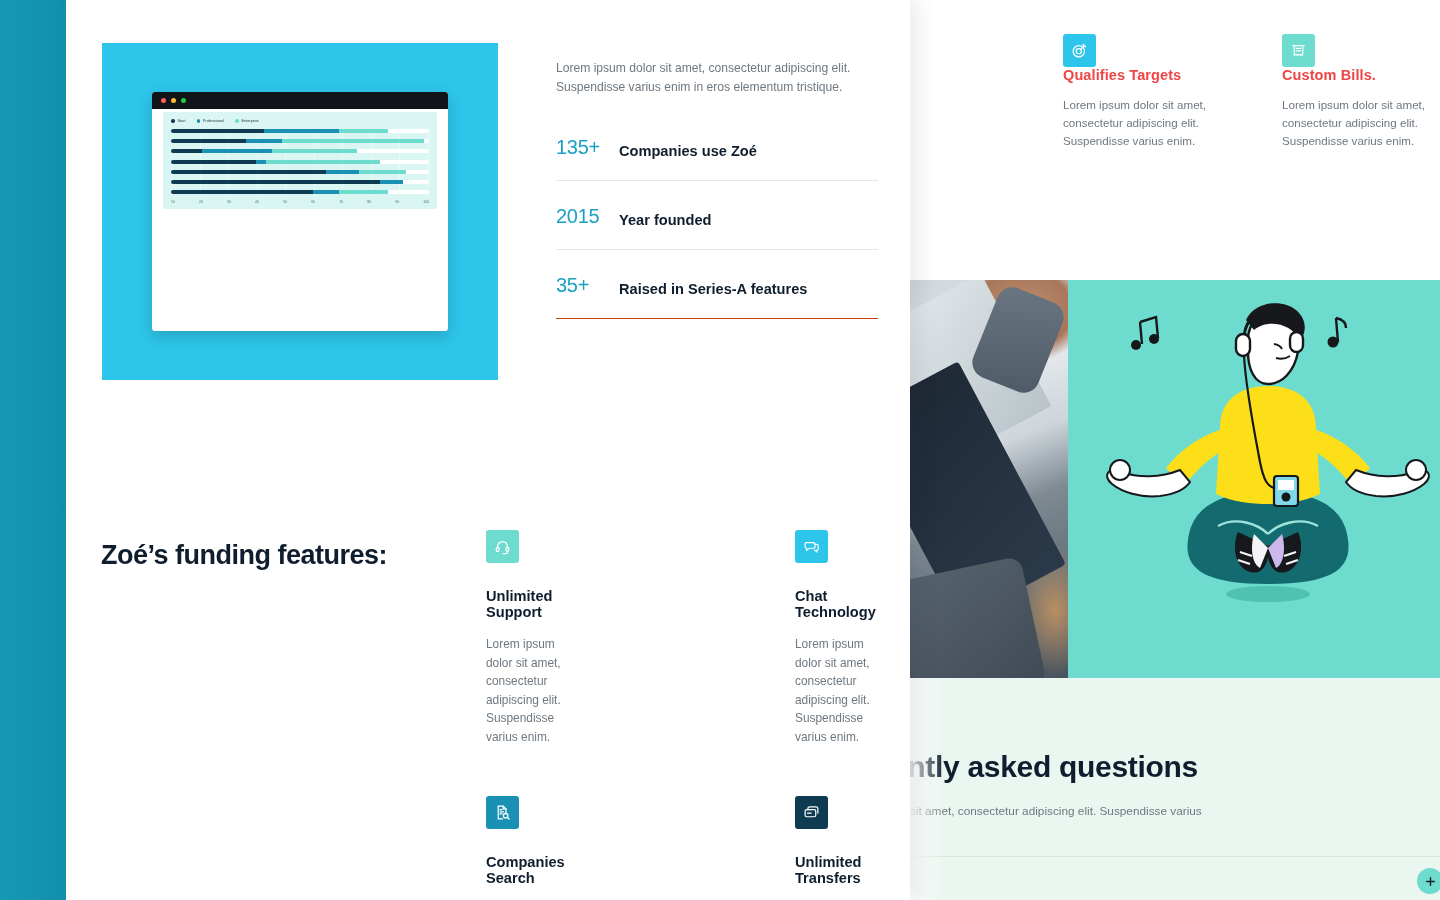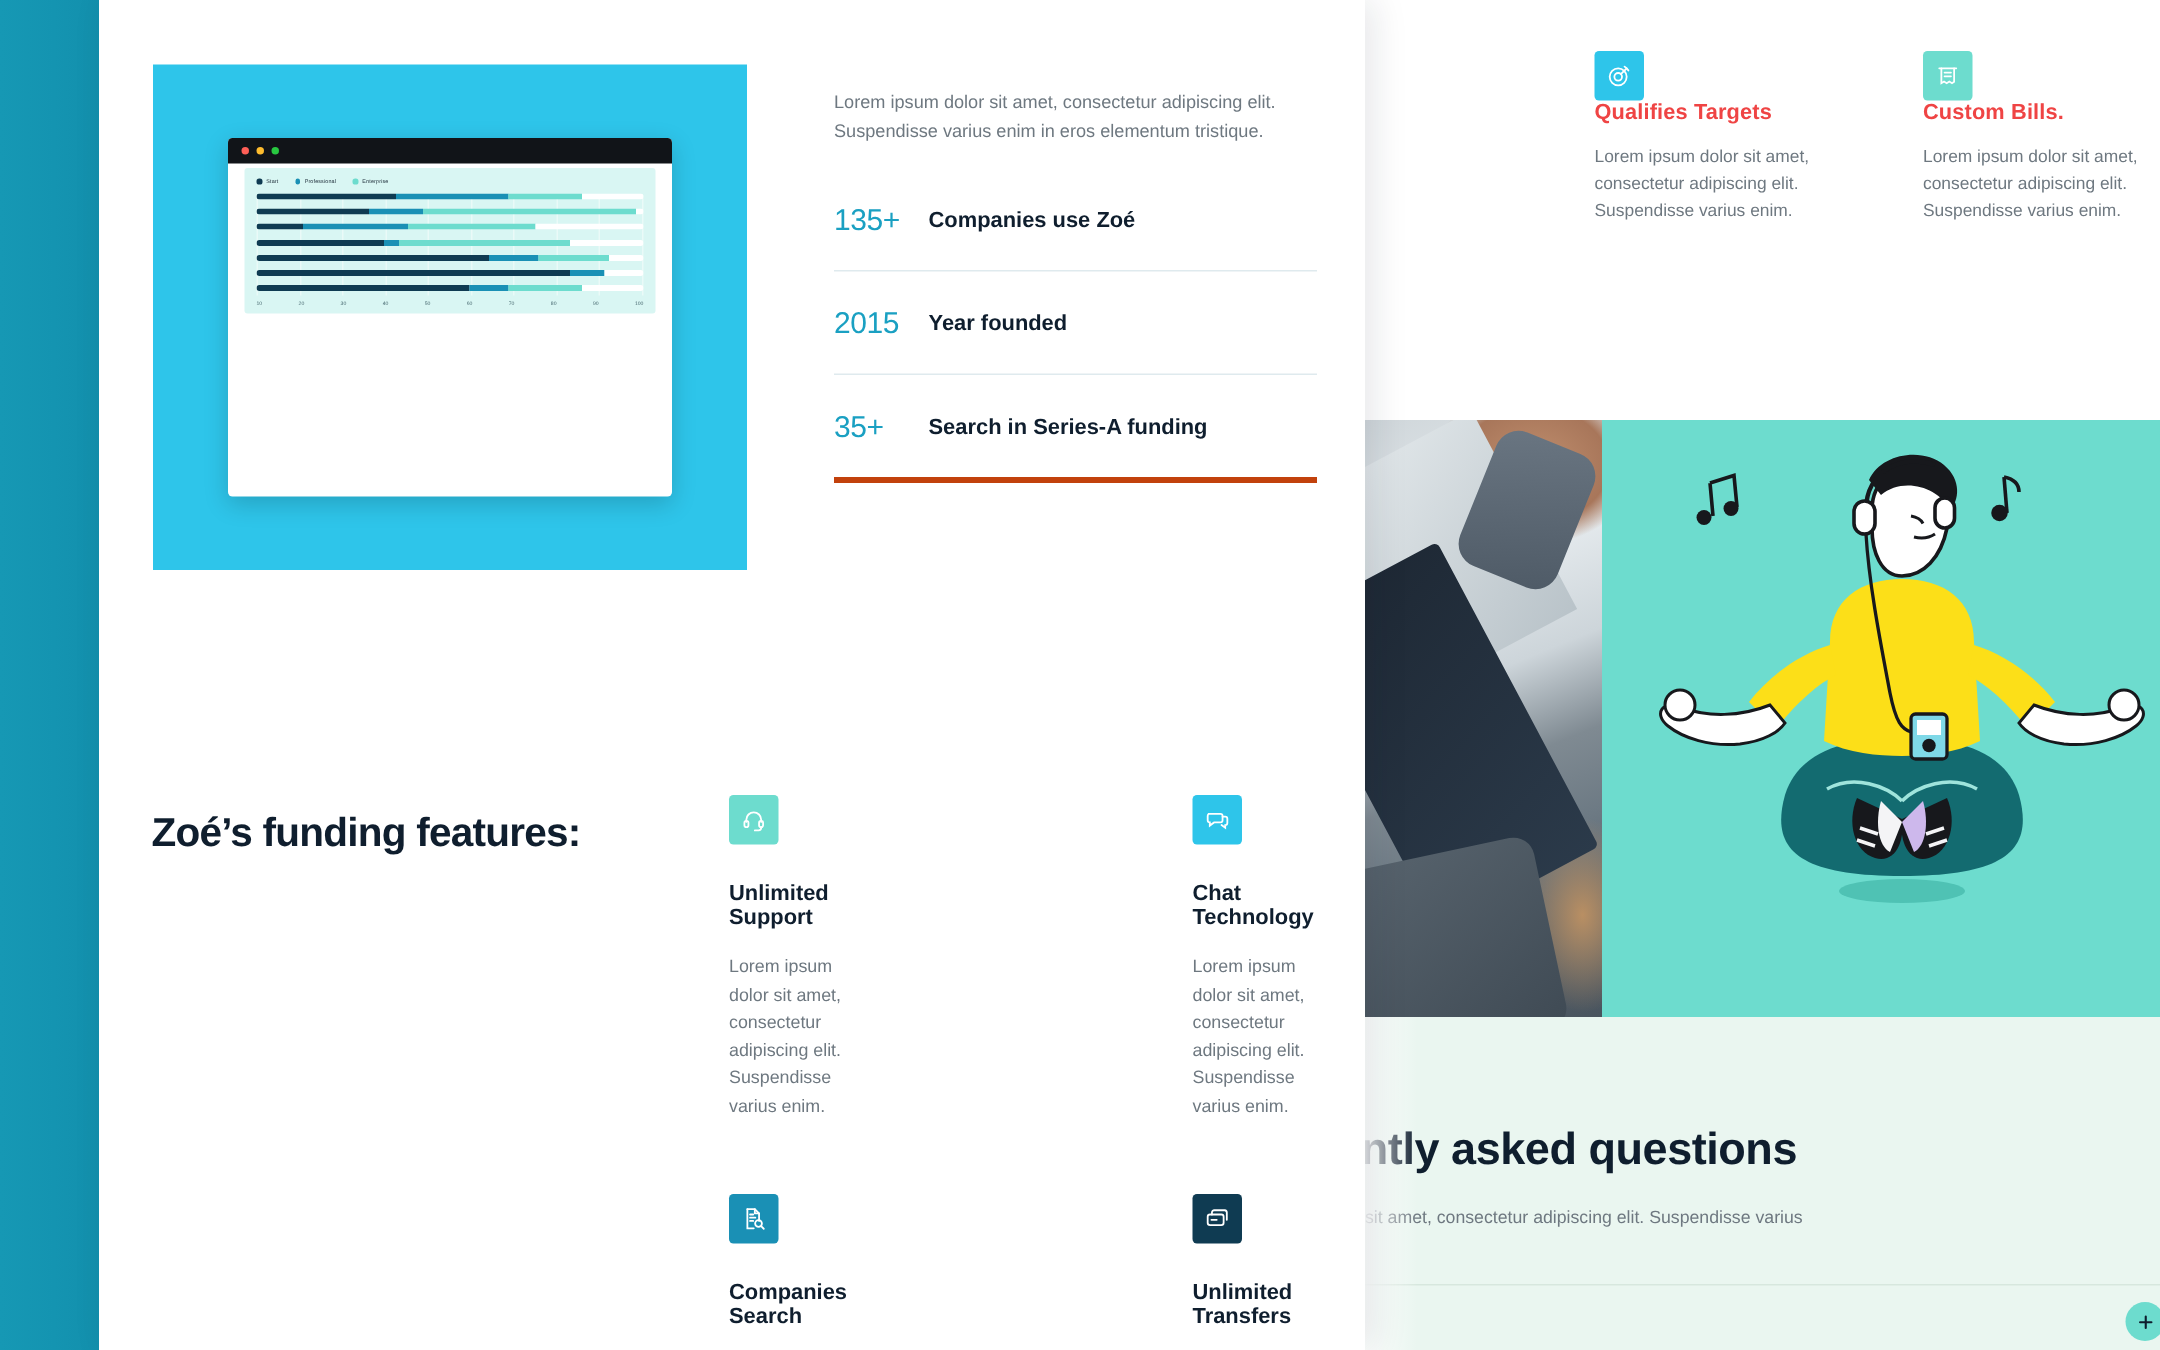--- a/index.html
+++ b/index.html
@@ -93,24 +93,24 @@
   .grid span { width: 1px; background: rgba(255,255,255,.45); }
   .bar-row { display: flex; height: 4px; margin-bottom: 6.2px; position: relative; border-radius: 2px; overflow: hidden; }
   .bar-row .seg { height: 100%; }
   .bar-row .seg.rest { background: #ffffff; }
   .axis { display: flex; justify-content: space-between; margin-top: 1px; }
   .axis span { font-size: 3.4px; color: #4a6b72; }
 
   .stats-col { position: absolute; left: 490px; top: 40px; width: 322px; }
   .stats-h1 { font-size: 29px; line-height: 1.21; font-weight: bold; color: #0f1e2e; letter-spacing: -.5px; }
   .stats-p { margin-top: 19px; font-size: 12.1px; line-height: 1.6; color: #6e7880; }
-  .stat-row { display: flex; align-items: center; gap: 19px; padding: 24px 0 21px 0;
+  .stat-row { display: flex; align-items: flex-end; gap: 19px; padding: 24px 0 21px 0;
               border-bottom: 1px solid #dfeaee; }
   .stat-row:first-of-type { margin-top: 14px; }
-  .stat-row:last-of-type { border-bottom: 4px solid #c2410c; }
+  .stat-row:last-of-type { border-bottom: 1px solid #c2410c; }
   .stat-num { font-size: 20px; color: #1aa0c2; letter-spacing: -.3px; min-width: 44px; }
   .stat-label { font-size: 14.6px; font-weight: bold; color: #0f1e2e; }
 
   
   .feat-title { position: absolute; left: 35px; top: 538px; width: 300px;
                 font-size: 27px; line-height: 1.28; font-weight: bold; color: #0f1e2e; letter-spacing: -.5px; }
   .feat-grid { position: absolute; left: 420px; top: 530px; width: 400px; }
   .feat-row { display: flex; gap: 218px; }
   .feat-card { width: 180px; }
   .feat-card .card-title { margin-top: 25px; font-size: 14.6px; font-weight: bold; color: #0f1e2e; }
@@ -322,21 +322,21 @@
       <div class="stat-row">
         <span class="stat-num">135+</span>
         <span class="stat-label">Companies use Zoé</span>
       </div>
       <div class="stat-row">
         <span class="stat-num">2015</span>
         <span class="stat-label">Year founded</span>
       </div>
       <div class="stat-row">
         <span class="stat-num">35+</span>
-        <span class="stat-label">Search in Series-A funding</span>
+        <span class="stat-label">Raised in Series-A features</span>
       </div>
     </div>
 
     <h2 class="feat-title">Zoé’s funding features:</h2>
 
     <div class="feat-grid">
       <div class="feat-row r1">
         <div class="feat-card">
           <div class="icon-box" style="background:#6ddcce">
             <svg viewBox="0 0 24 24" fill="none" stroke="#fff" stroke-width="1.7" stroke-linecap="round">

